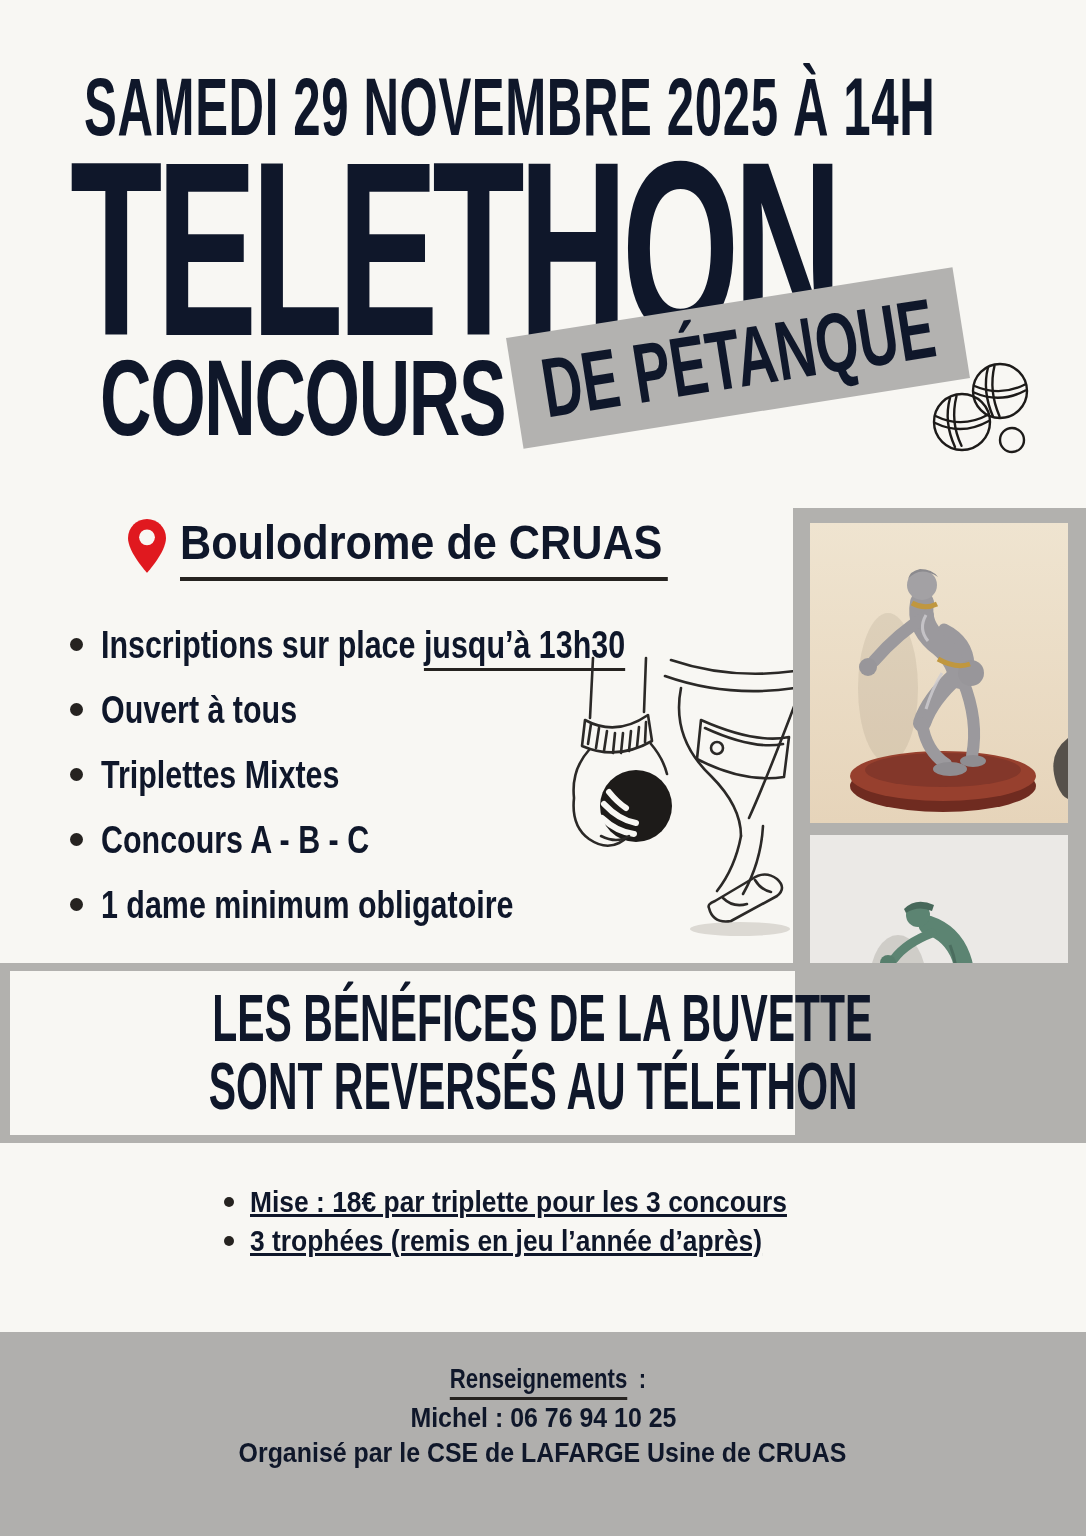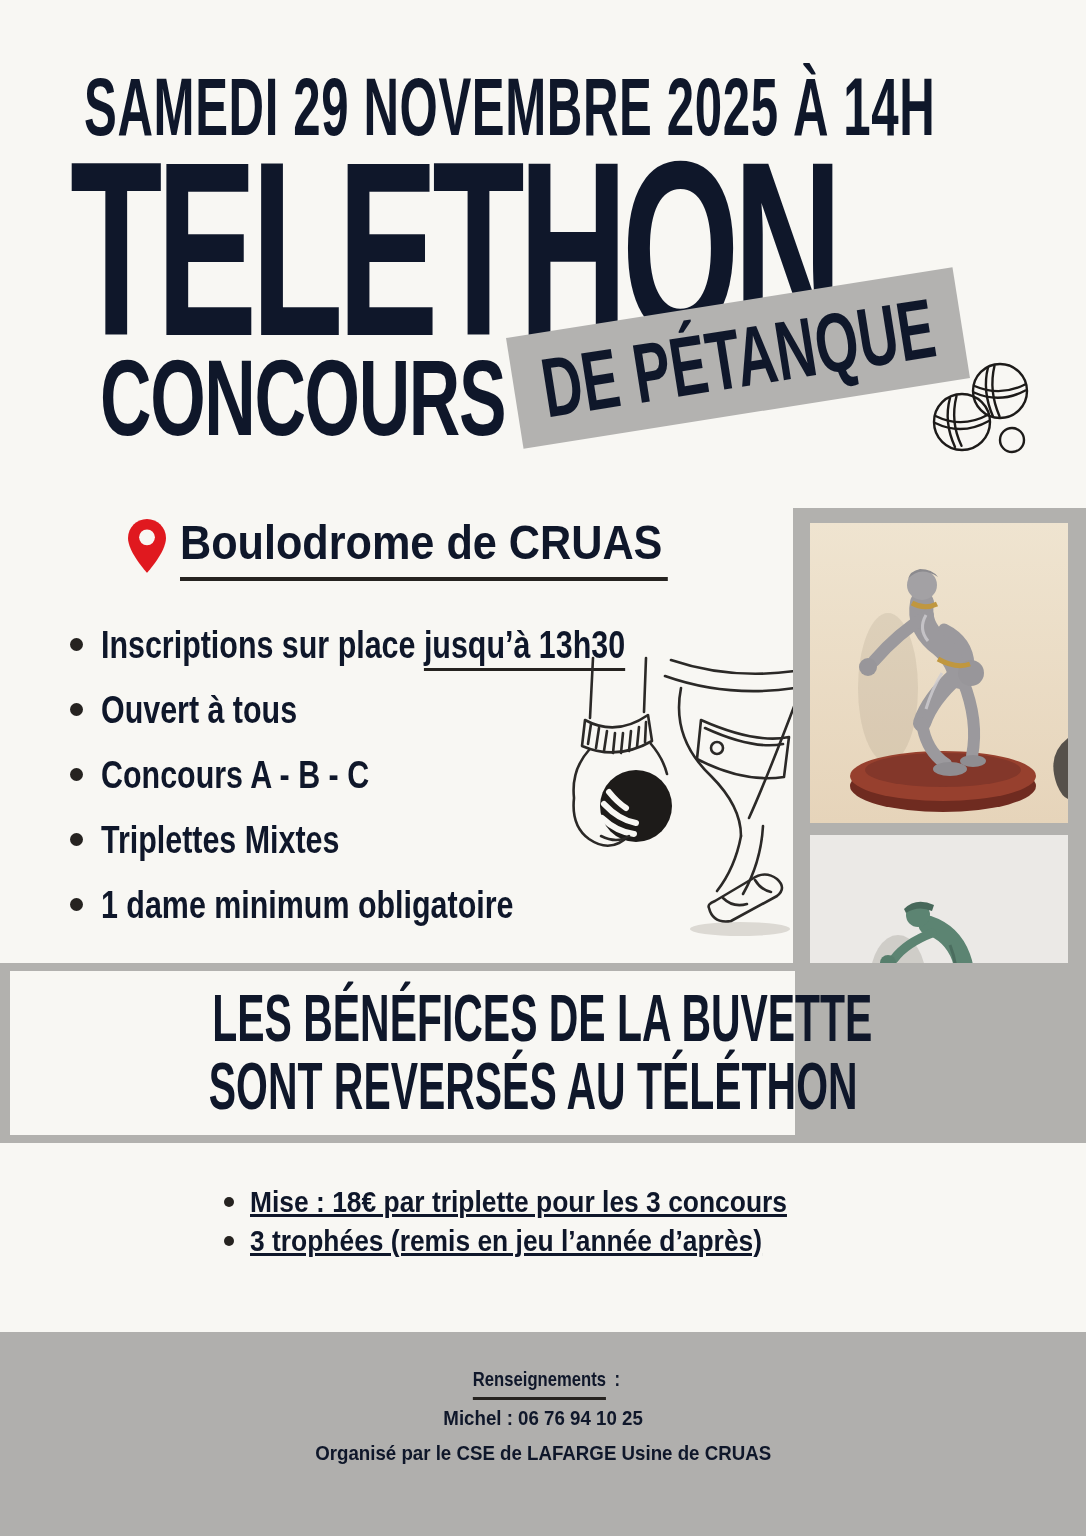--- a/index.html
+++ b/index.html
@@ -56,21 +56,21 @@
   .benefit-box .bline span{display:inline-block; transform:scaleX(.62); transform-origin:center top; white-space:nowrap;}
 
   
   .fees{left:224px; top:1182px; list-style:none; margin:0; padding:0;text-decoration:underline;}
   .fees li{height:39px; display:flex; align-items:center;}
   .fees .txt{font-size:30px; font-weight:bold; transform:scaleX(.88); transform-origin:left center; white-space:nowrap;}
 
   
   .footer{left:0; top:1332px; width:1086px; height:204px; background:#b0afad; text-align:center;
     padding-top:29px; box-sizing:border-box;}
-  .footer .fline{font-size:21px; font-weight:bold; line-height:35px;}
+  .footer .fline{font-size:28px; font-weight:bold; line-height:35px;}
   .footer .fline span{display:inline-block; transform:scaleX(.89); transform-origin:center center; white-space:nowrap;}
   .footer .u2{border-bottom:3px solid #262320; padding-bottom:1px;}
 
   .line-art, .balls-art{overflow:visible;}
 </style>
 </head>
 <body>
 
 <div class="poster">
 
@@ -115,25 +115,25 @@
     <li>
       <span class="dot"></span>
       <span class="txt"><span>Inscriptions sur place </span><span class="u">jusqu’à 13h30</span></span>
     </li>
     <li>
       <span class="dot"></span>
       <span class="txt">Ouvert à tous</span>
     </li>
     <li>
       <span class="dot"></span>
+      <span class="txt">Triplettes Mixtes</span>
+    </li>
+    <li>
+      <span class="dot"></span>
       <span class="txt">Concours A - B - C</span>
-    </li>
-    <li>
-      <span class="dot"></span>
-      <span class="txt">Triplettes Mixtes</span>
     </li>
     <li>
       <span class="dot"></span>
       <span class="txt">1 dame minimum obligatoire</span>
     </li>
   </ul>
 
   <svg class="abs line-art" style="left:505px; top:658px;" width="290" height="280" viewBox="0 0 290 280">
     <ellipse cx="235" cy="271" rx="50" ry="7" fill="#dcd9d3"></ellipse>
     <g fill="none" stroke="#2b2927" stroke-width="2.6" stroke-linecap="round" stroke-linejoin="round">

